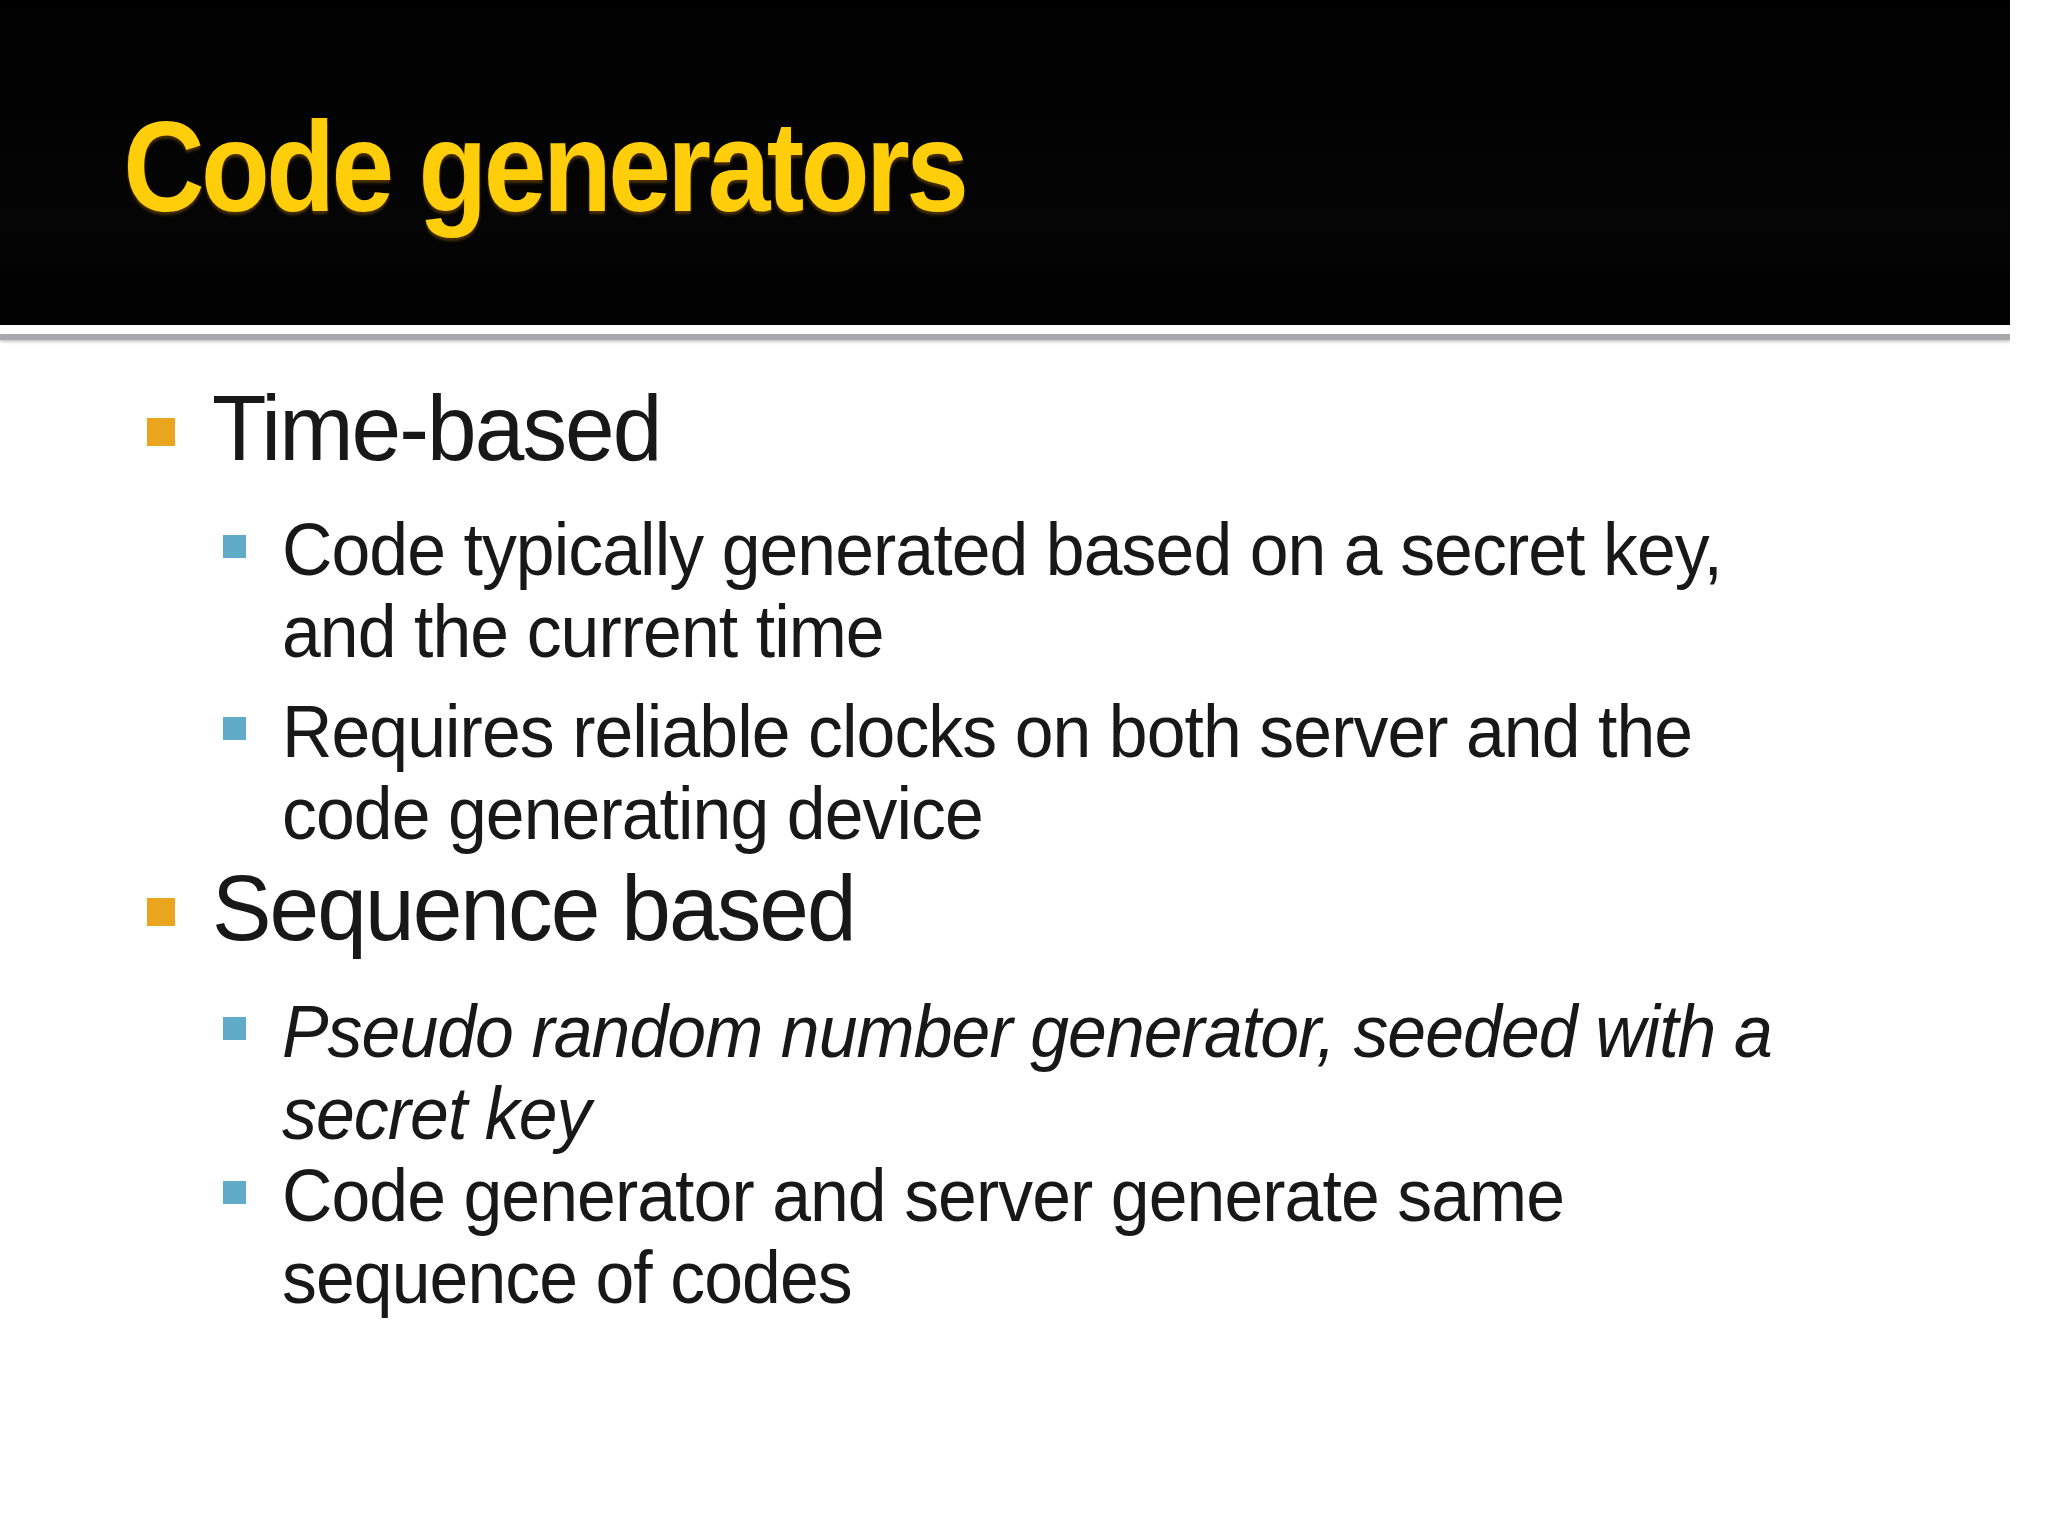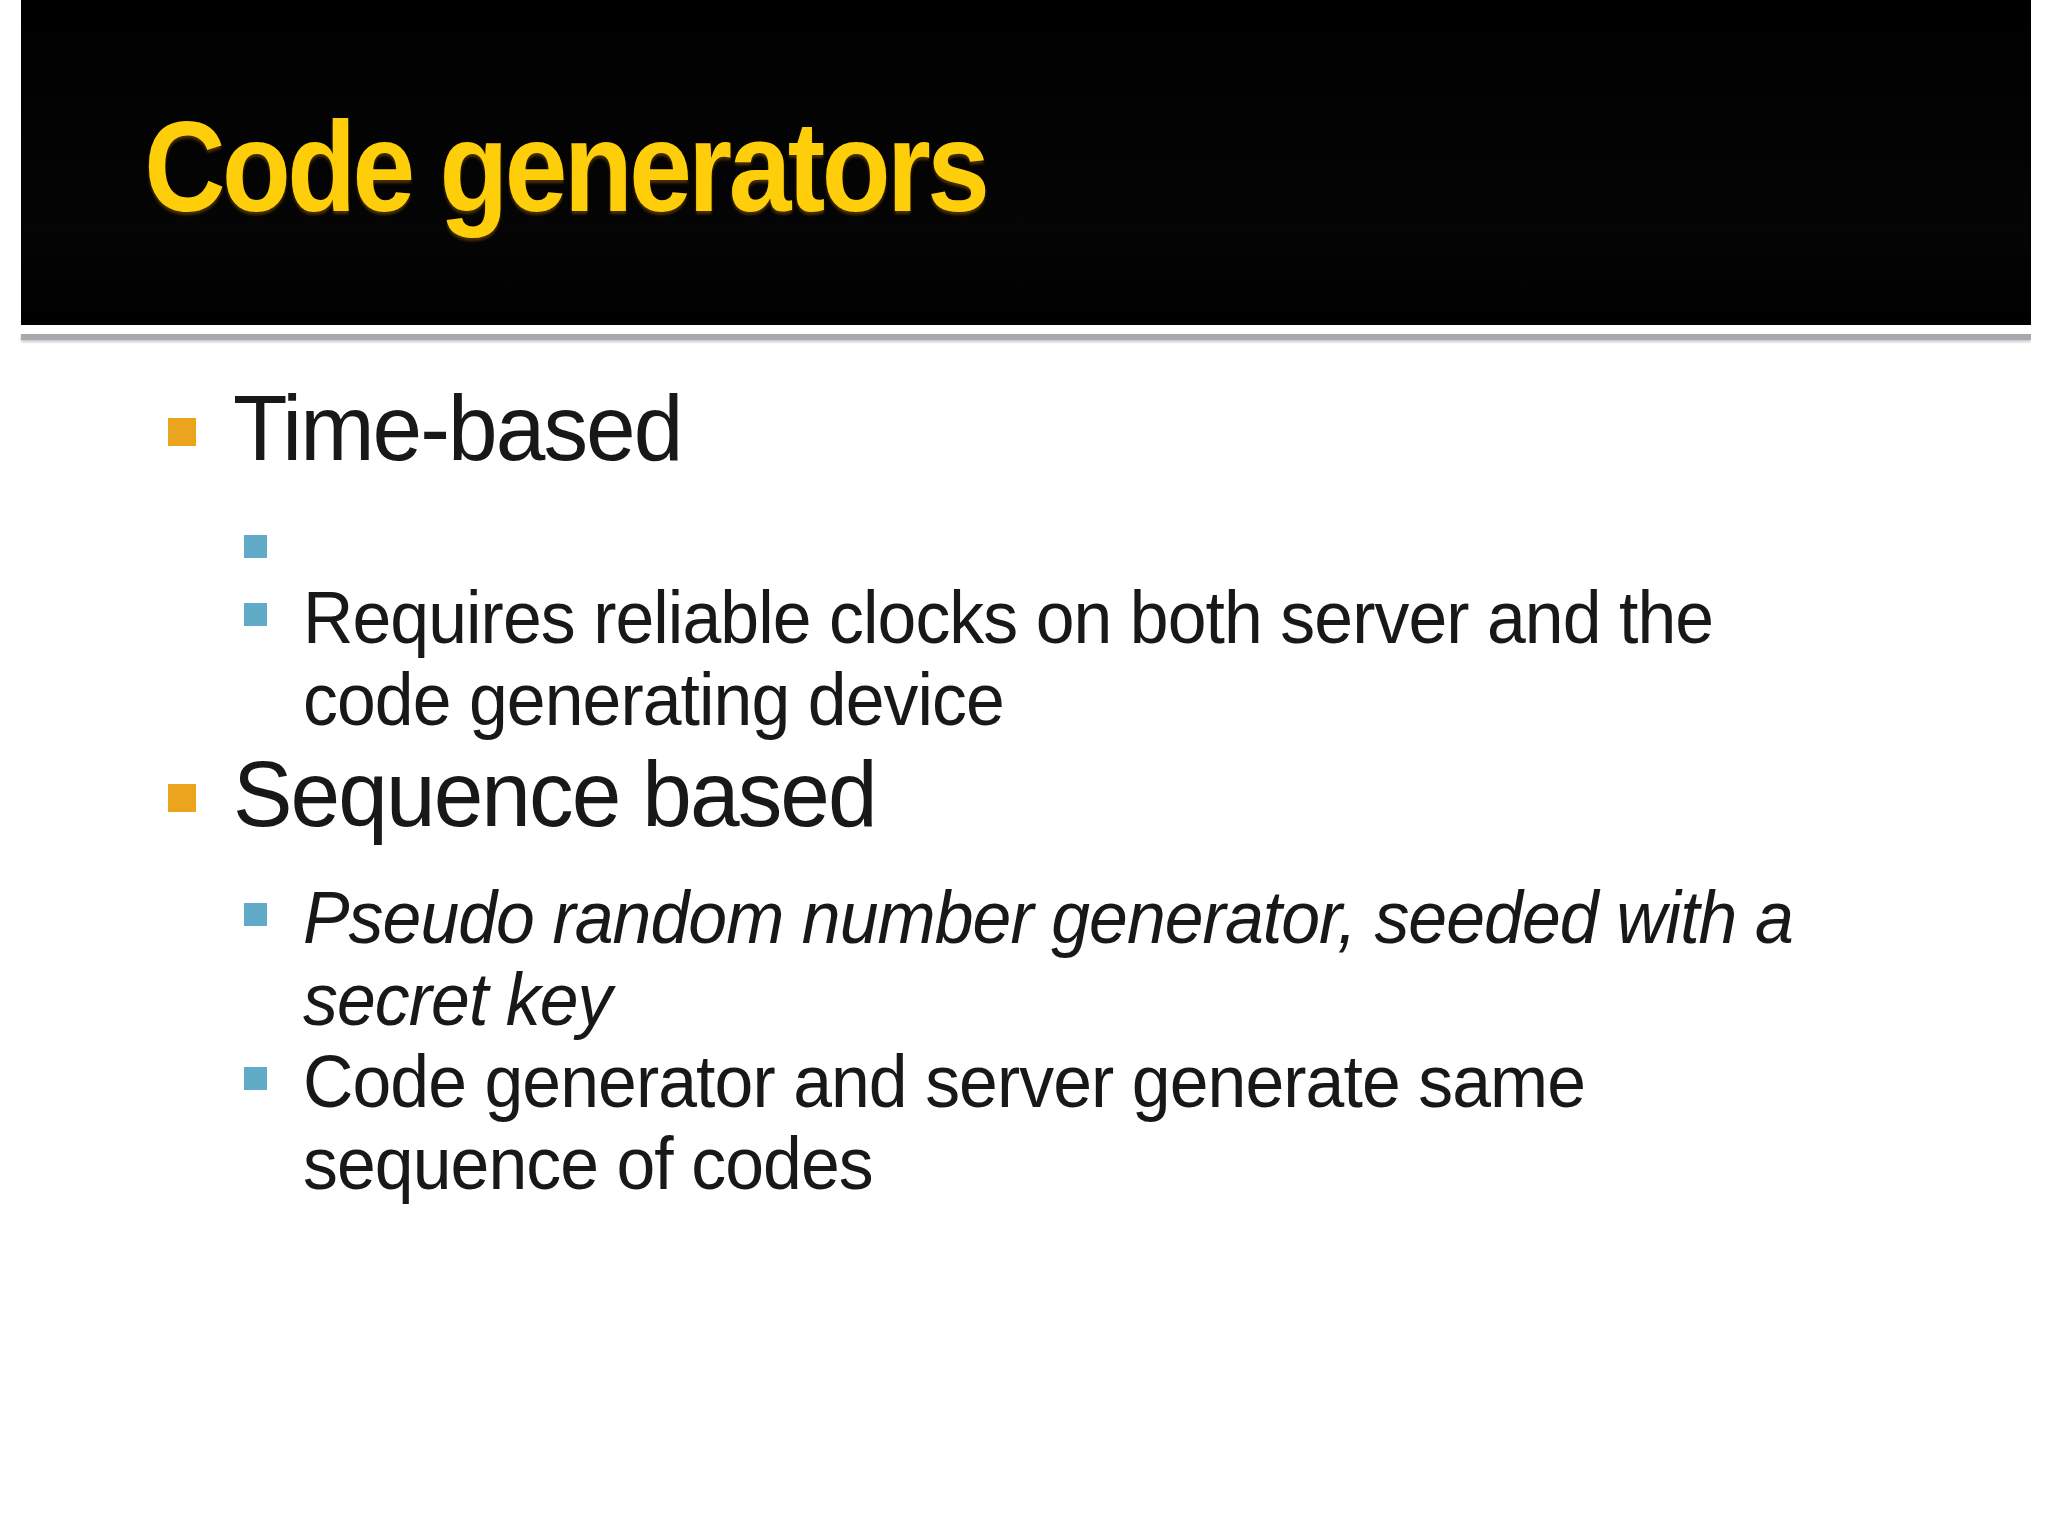--- a/index.html
+++ b/index.html
@@ -10,21 +10,20 @@
     height: 1536px;
     overflow: hidden;
   }
   .slide {
     position: relative;
     width: 2010px;
     height: 1536px;
     background: var(--slide-bg, #ffffff);
     font-family: "Liberation Sans", sans-serif;
     overflow: hidden;
-    padding-left: 21px;
   }
   .header {
     position: relative;
     width: 100%;
     height: 325px;
     background: linear-gradient(180deg, #000000 0%, #050505 70%, #000000 100%);
   }
   .title {
     margin: 0;
     padding: 103px 0 0 140px;
@@ -123,20 +122,24 @@
 
       <li class="b-item level1 mt-first">
         <span class="marker"></span>
         <span class="txt">
           <span class="line">Time-based</span>
         </span>
       </li>
 
       <li class="b-item level2 mt-a">
         <span class="marker"></span>
+        <span class="txt">
+          <span class="line">Code typically generated based on a secret key,</span>
+          <span class="line">and the current time</span>
+        </span>
       </li>
 
       <li class="b-item level2 mt-b">
         <span class="marker"></span>
         <span class="txt">
           <span class="line">Requires reliable clocks on both server and the</span>
           <span class="line">code generating device</span>
         </span>
       </li>
 

